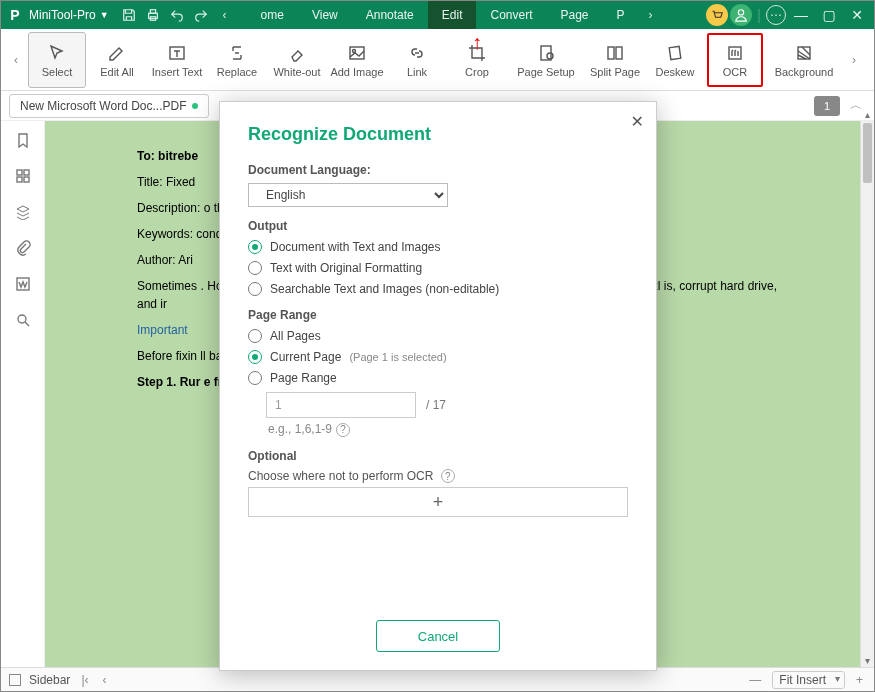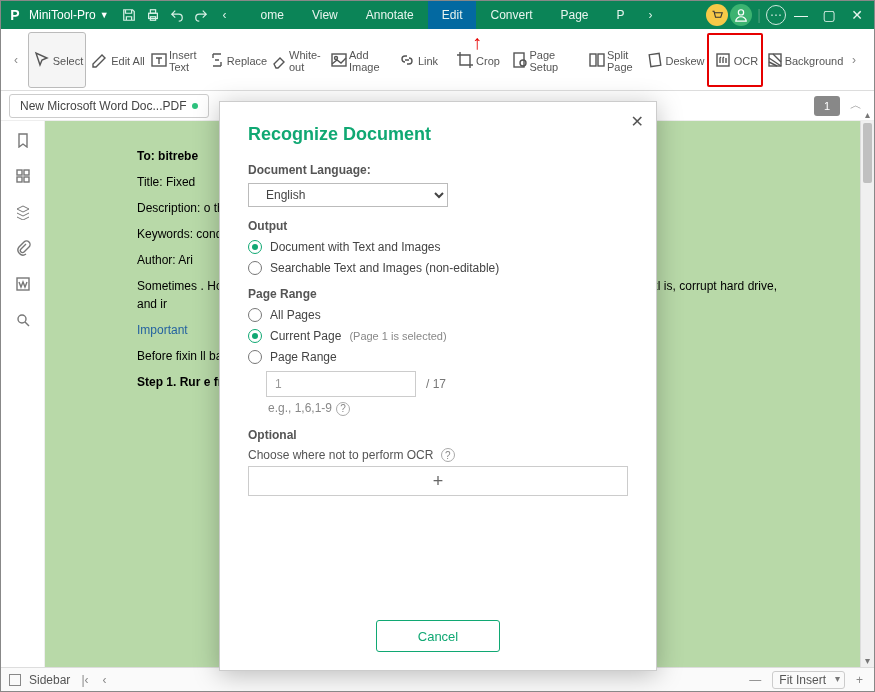--- a/index.html
+++ b/index.html
@@ -6,31 +6,31 @@
 body { width:875px; height:692px; background:#fff; position:relative; overflow:hidden; border:1px solid #888; }
 
 
 .titlebar { height:28px; background:#0b8457; color:#fff; display:flex; align-items:center; padding:0 4px; }
 .titlebar .logo { width:20px; height:20px; display:flex; align-items:center; justify-content:center; margin-right:4px; font-weight:bold; font-size:14px; }
 .titlebar .title { font-size:12px; margin-right:4px; }
 .titlebar .drop { font-size:9px; margin-right:8px; }
 .titlebar .qicon { width:20px; height:20px; display:flex; align-items:center; justify-content:center; margin:0 2px; color:#d8f0e6; cursor:pointer; }
 .titlebar .menu { display:flex; margin-left:10px; }
 .titlebar .menu .tab { padding:0 14px; height:28px; line-height:28px; cursor:pointer; color:#e8f5ef; }
-.titlebar .menu .tab.active { background:#0369a1; }
+.titlebar .menu .tab.active { background:#14532d; }
 .titlebar .right { margin-left:auto; display:flex; align-items:center; gap:2px; }
 .titlebar .circ { width:22px; height:22px; border-radius:50%; display:flex; align-items:center; justify-content:center; }
 .titlebar .circ.yellow { background:#f7c948; color:#333; }
 .titlebar .circ.green { background:#3cb371; color:#fff; font-size:14px; }
 .titlebar .circ.out { border:1.5px solid #cfe9de; color:#cfe9de; width:20px; height:20px; }
 .titlebar .winbtn { width:26px; height:20px; display:flex; align-items:center; justify-content:center; color:#e8f5ef; cursor:pointer; font-size:14px; }
 
 
 .toolbar { height:62px; border-bottom:1px solid #ddd; display:flex; align-items:center; padding:0 6px; gap:4px; }
-.toolbar .tbtn { width:56px; height:54px; display:flex; flex-direction:row; align-items:center; justify-content:center; cursor:pointer; color:#555; border-radius:2px; }
+.toolbar .tbtn { width:56px; height:54px; display:flex; flex-direction:column; align-items:center; justify-content:center; cursor:pointer; color:#555; border-radius:2px; }
 .toolbar .tbtn.sel { outline:1px solid #bbb; background:#f5f5f5; }
 .toolbar .tbtn .ic { width:22px; height:22px; display:flex; align-items:center; justify-content:center; }
 .toolbar .tbtn .lb { font-size:11px; margin-top:2px; }
 .toolbar .tbtn.wide { width:74px; }
 .toolbar .nav { width:18px; color:#888; cursor:pointer; display:flex; align-items:center; justify-content:center; height:40px; }
 .ocr-highlight { outline:2px solid #e60000; outline-offset:-2px; }
 
 
 .doctabs { height:30px; display:flex; align-items:center; padding:0 8px; border-bottom:1px solid #eee; }
 .doctab { height:24px; padding:0 10px; border:1px solid #ccc; border-radius:3px; display:flex; align-items:center; font-size:11px; color:#444; }
@@ -351,20 +351,24 @@
     <div class="lbl">Document Language:</div>
     <select><option>English</option></select>
 
     <div class="lbl">Output</div>
     <div class="radio-row">
         <span class="radio on"></span>
         <span>Document with Text and Images</span>
       </div>
     <div class="radio-row">
         <span class="radio"></span>
+        <span>Text with Original Formatting</span>
+      </div>
+    <div class="radio-row">
+        <span class="radio"></span>
         <span>Searchable Text and Images (non-editable)</span>
       </div>
 
     <div class="lbl">Page Range</div>
     <div class="radio-row">
         <span class="radio"></span>
         <span>All Pages</span>
       </div>
     <div class="radio-row">
         <span class="radio on"></span>

